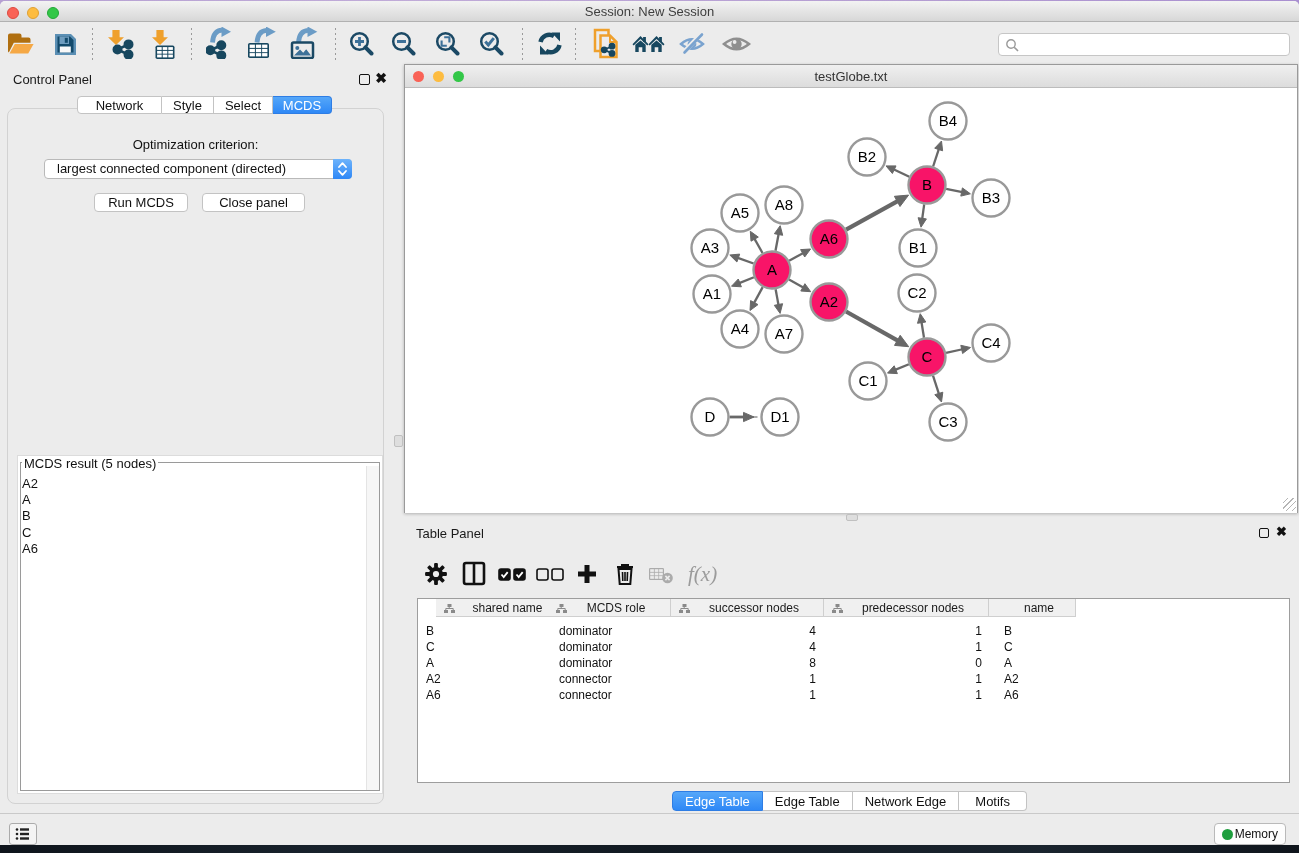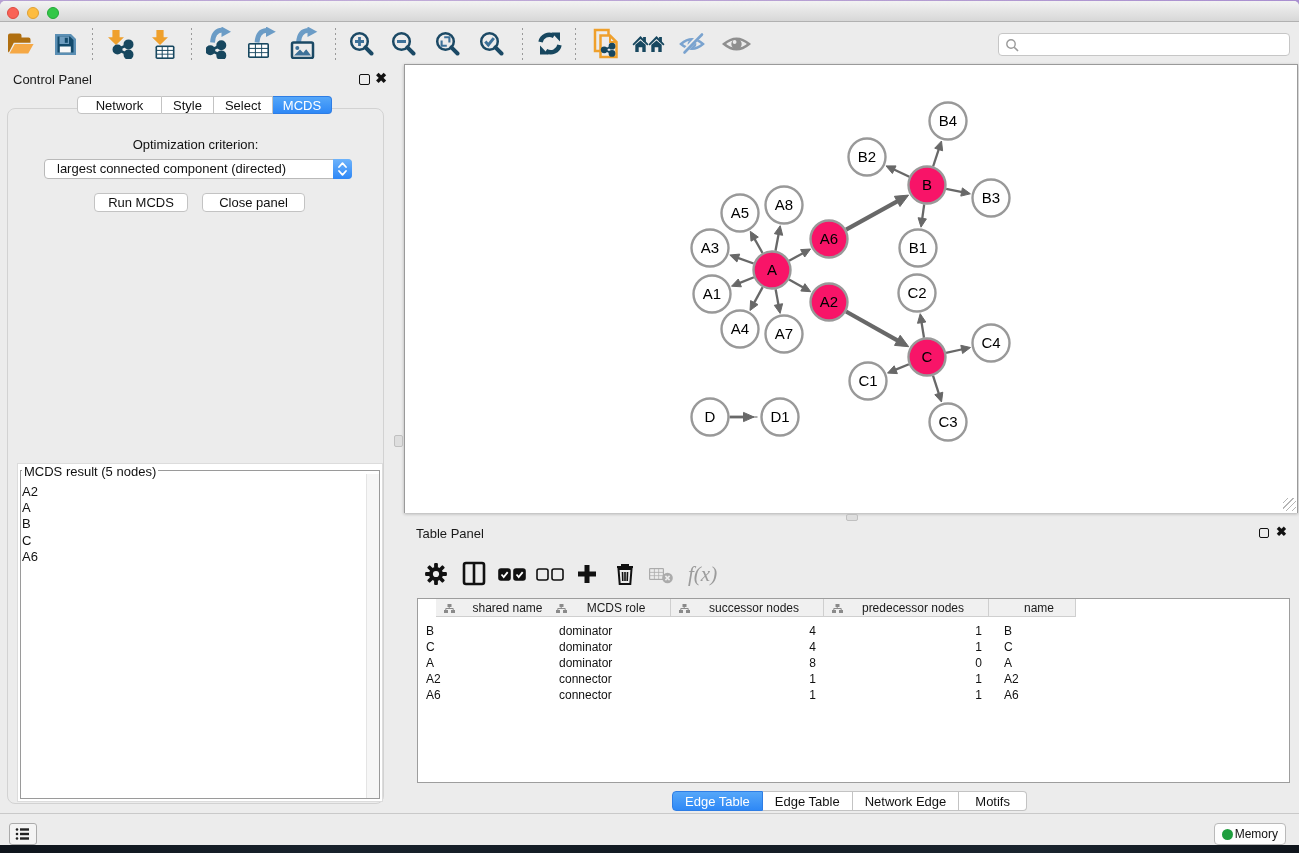--- a/index.html
+++ b/index.html
@@ -24,21 +24,21 @@
 #cpbox { position:absolute; left:7px; top:43px; width:377px; height:696px; background:#ececec; border:1px solid #d2d2d2; border-radius:8px; }
 .tabs { position:absolute; display:flex; }
 .tab { height:18px; line-height:17px; font-size:13px; color:#111; background:#fff; border:1px solid #c3c3c3; border-left:none; text-align:center; }
 .tab.first { border-left:1px solid #c3c3c3; border-radius:4px 0 0 4px; }
 .tab.last { border-radius:0 4px 4px 0; }
 .tab.sel { background:linear-gradient(#55a7f9,#2e88f6); color:#fff; border-color:#2e7de4; }
 #optlabel { position:absolute; left:0; width:391px; top:72px; text-align:center; font-size:13px; color:#111; }
 #dropdown { position:absolute; left:44px; top:94px; width:308px; height:20px; background:#fff; border:1px solid #b9b9b9; border-radius:4px; font-size:13px; color:#111; line-height:18px; padding-left:12px; }
 #dropdown .step { position:absolute; right:-1px; top:-1px; width:19px; height:20px; border-radius:0 4px 4px 0; background:linear-gradient(#6db3fb,#2e87f6); }
 .btn { position:absolute; height:19px; background:#fff; border:1px solid #c3c3c3; border-radius:4px; font-size:13px; color:#111; text-align:center; line-height:17px; }
-#mcdsbox { position:absolute; left:17px; top:390px; width:366px; height:339px; background:#fff; border:1px solid #dcdcdc;margin-top:8px; }
+#mcdsbox { position:absolute; left:17px; top:390px; width:366px; height:339px; background:#fff; border:1px solid #dcdcdc; }
 #mcdsfield { position:absolute; left:2px; top:6px; right:2px; bottom:2px; border:1px solid #9a9a9a; }
 #mcdslegend { position:absolute; left:4px; top:0px; background:#fff; padding:0 2px; font-size:13px; color:#111; }
 #mcdslist { position:absolute; left:4px; top:20px; font-size:13px; color:#111; line-height:16.2px; }
 #mcdsscroll { position:absolute; right:3px; top:10px; width:13px; bottom:3px; background:#f6f6f6; border-left:1px solid #e4e4e4; }
 
 #netwin { left:404px; top:63px; width:894px; height:449px; background:#fff; border:1px solid #9a9a9a; box-shadow:0 1px 3px rgba(0,0,0,.25); }
 #nettitle { position:absolute; left:0; top:0; right:0; height:23px; background:linear-gradient(#f0f0f0,#dcdcdc); border-bottom:1px solid #bcbcbc; }
 #nettitle .title { position:absolute; left:0; right:0; top:4px; text-align:center; font-size:13px; color:#333; }
 #netcanvas { position:absolute; left:0; top:24px; width:892px; height:424px; background:#fff; }
 #grip { position:absolute; right:1px; bottom:1px; width:13px; height:13px; background:repeating-linear-gradient(135deg, transparent 0 3px, #b5b5b5 3px 4px); }
@@ -60,20 +60,21 @@
 #membtn .dot { position:absolute; left:7px; top:5px; width:11px; height:11px; border-radius:50%; background:#1e9e3e; }
 </style></head>
 <body>
 <div class="abs" id="desktoptop"></div>
 <div class="abs" id="desktopbot"></div>
 <div class="abs" id="app">
   <div class="abs" id="titlebar">
     <div class="tl" style="left:7px;top:6px;width:12px;height:12px;background:#f96256;border:.5px solid #dd4a40;"></div>
     <div class="tl" style="left:27px;top:6px;width:12px;height:12px;background:#fdbc40;border:.5px solid #e0a032;"></div>
     <div class="tl" style="left:47px;top:6px;width:12px;height:12px;background:#33c748;border:.5px solid #23a837;"></div>
+    <div class="title">Session: New Session</div>
   </div>
   <div class="abs" id="toolbar">
       <div class="tsep" style="left:92px"></div>
       <div class="tsep" style="left:191px"></div>
       <div class="tsep" style="left:335px"></div>
       <div class="tsep" style="left:522px"></div>
       <div class="tsep" style="left:575px"></div>
       <svg class="ticon" style="left:5px;top:8px" width="36" height="28" viewBox="0 0 36 28">
         <path d="M3,20.5 L3,4.5 Q3,2.5 5,2.5 L14.5,2.5 Q16.5,2.5 16.5,4.5 L16.5,6.5 L23.5,6.5 Q25.5,6.5 25.5,8.5 L25.5,11.8 L8.8,11.8 L3.8,21.5 Z" fill="#b06f10"></path>
         <path d="M9.8,13 L28.6,13 L23.2,22.5 L4.5,22.5 Z" fill="#f5a845"></path>
@@ -227,20 +228,26 @@
     <div class="btn" style="left:94px;top:128px;width:94px;">Run MCDS</div>
     <div class="btn" style="left:202px;top:128px;width:103px;">Close panel</div>
     <div id="mcdsbox">
       <div id="mcdsfield"></div>
       <div id="mcdslegend">MCDS result (5 nodes)</div>
       <div id="mcdslist">A2<br>A<br>B<br>C<br>A6</div>
       <div id="mcdsscroll"></div>
     </div>
   </div>
   <div class="abs" id="netwin">
+    <div id="nettitle">
+      <div class="tl" style="left:8px;top:6px;width:11px;height:11px;background:#f96256;"></div>
+      <div class="tl" style="left:28px;top:6px;width:11px;height:11px;background:#fdbc40;"></div>
+      <div class="tl" style="left:48px;top:6px;width:11px;height:11px;background:#33c748;"></div>
+      <div class="title">testGlobe.txt</div>
+    </div>
     <div id="netcanvas">
 <svg style="margin-top:-2.5px" width="892" height="425">
 <g stroke="#686868" fill="#686868">
 <line x1="357.5" y1="166.0" x2="348.7" y2="150.4" stroke-width="2.3"></line>
 <polygon points="345.3,144.3 353.3,150.1 346.0,154.2"></polygon>
 <line x1="370.5" y1="163.8" x2="373.9" y2="145.5" stroke-width="2.3"></line>
 <polygon points="375.2,138.7 377.7,148.3 369.4,146.7"></polygon>
 <line x1="348.6" y1="176.5" x2="331.4" y2="170.4" stroke-width="2.3"></line>
 <polygon points="324.8,168.0 334.7,167.1 331.9,175.0"></polygon>
 <line x1="348.9" y1="190.2" x2="333.0" y2="196.6" stroke-width="2.3"></line>

